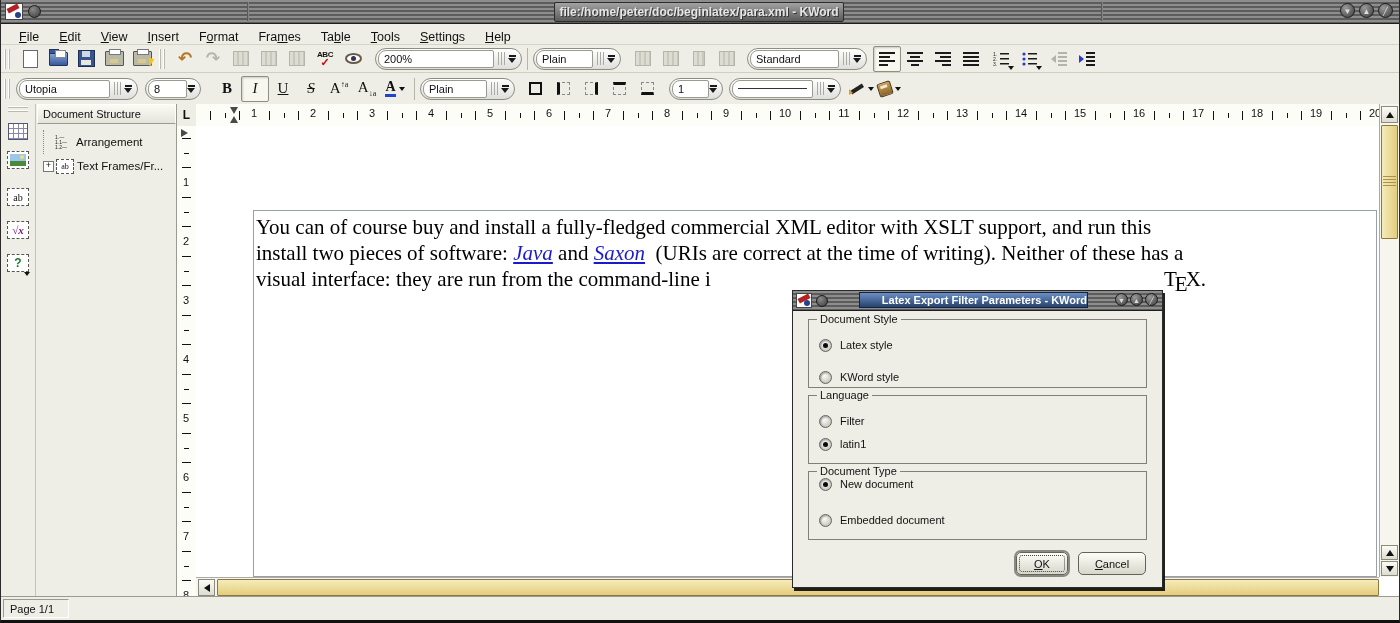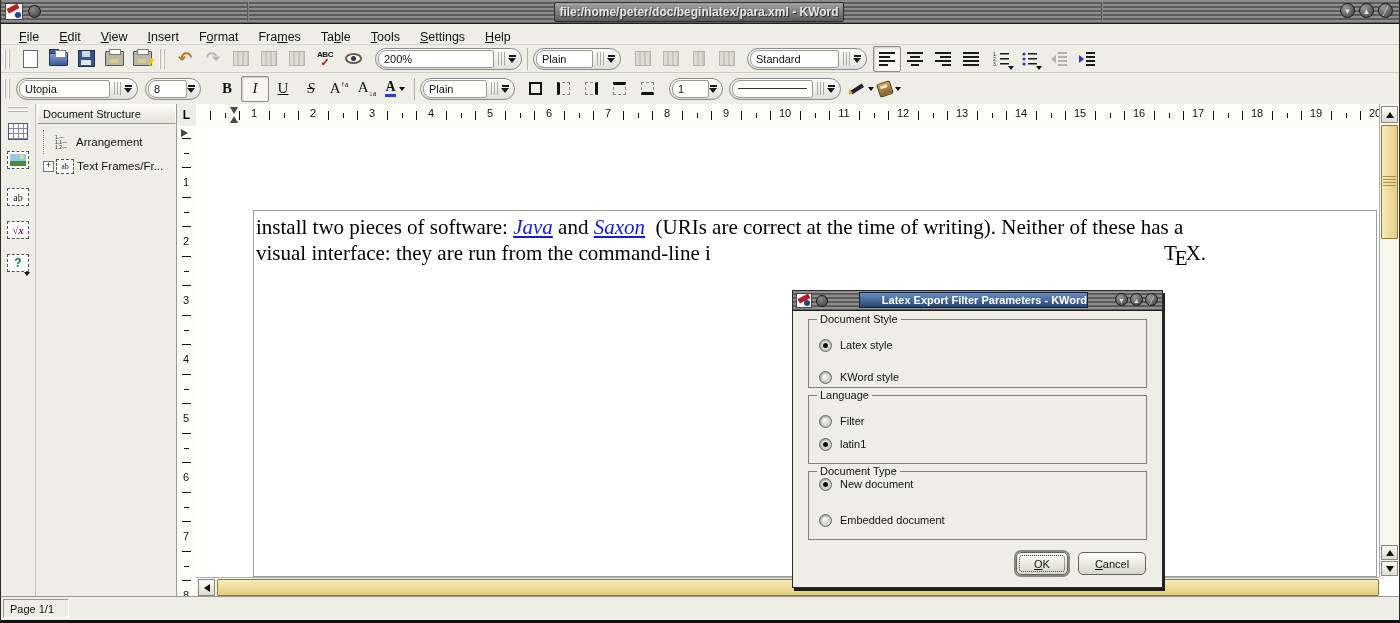--- a/index.html
+++ b/index.html
@@ -628,20 +628,21 @@
           <span class="ruler-num" style="top: 410px;">7</span>
           <i class="tick tall" style="top: 424.75px;"></i>
           <i class="tick short" style="top: 439.5px;"></i>
           <i class="tick tall" style="top: 454.25px;"></i>
           <span class="ruler-num" style="top: 469px;">8</span>
         </div>
 
       <div class="canvas">
         <div class="frame-border"></div>
         <div class="textblock">
+          <div class="tline"><span>You can of course buy and install a fully-fledged commercial XML editor with XSLT support, and run this</span></div>
           <div class="tline"><span>install two pieces of software: </span><span class="doclink">Java</span><span> and </span><span class="doclink">Saxon</span><span>  (URIs are correct at the time of writing). Neither of these has a</span></div>
           <div class="tline"><span>visual interface: they are run from the command-line i</span><span class="tex-seg"><span>T</span><span class="tex-e">E</span><span>X.</span></span></div>
         </div>
       </div>
 
       <div class="v-scroll">
         <span class="sc-btn" style="left:1px;right:1px;top:2px;height:17px">
             <span class="tri-up"></span>
           </span>
         <span class="thumb-v" style="top:21px;height:114px"></span>

